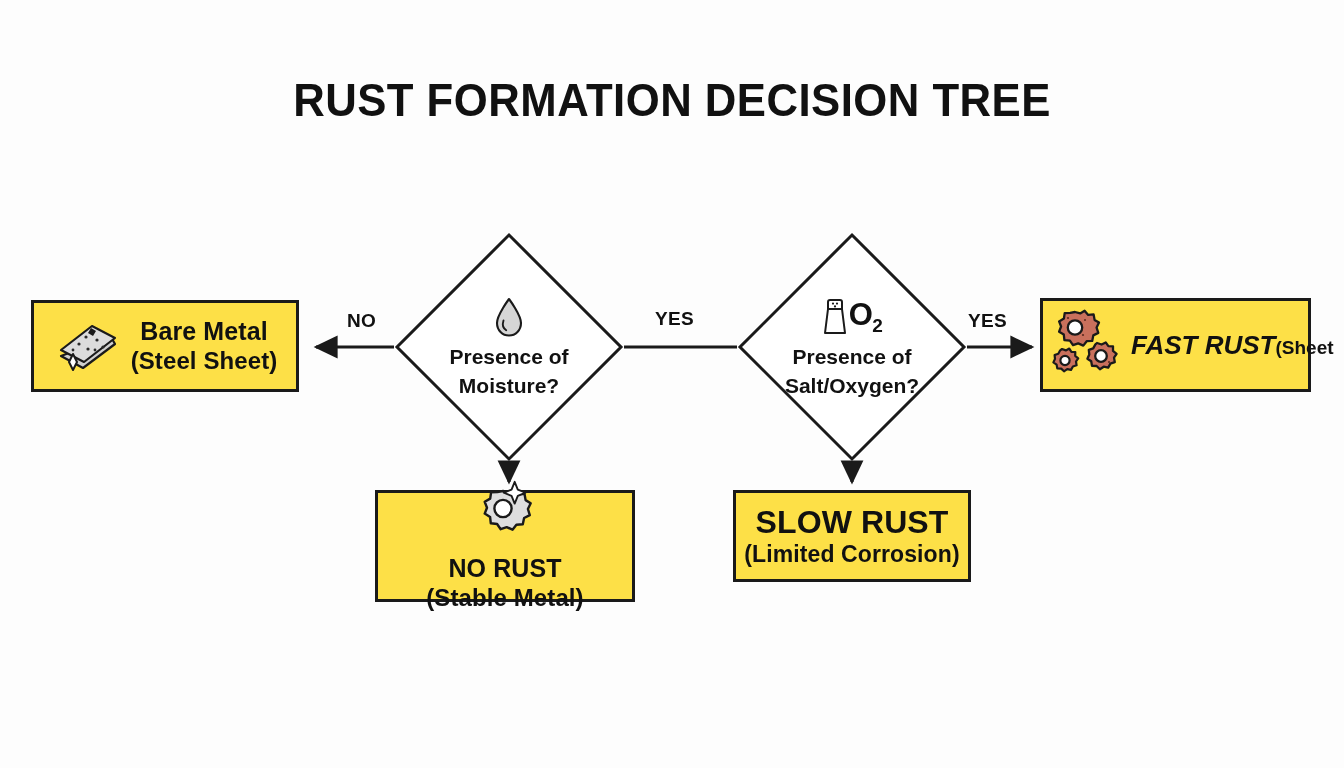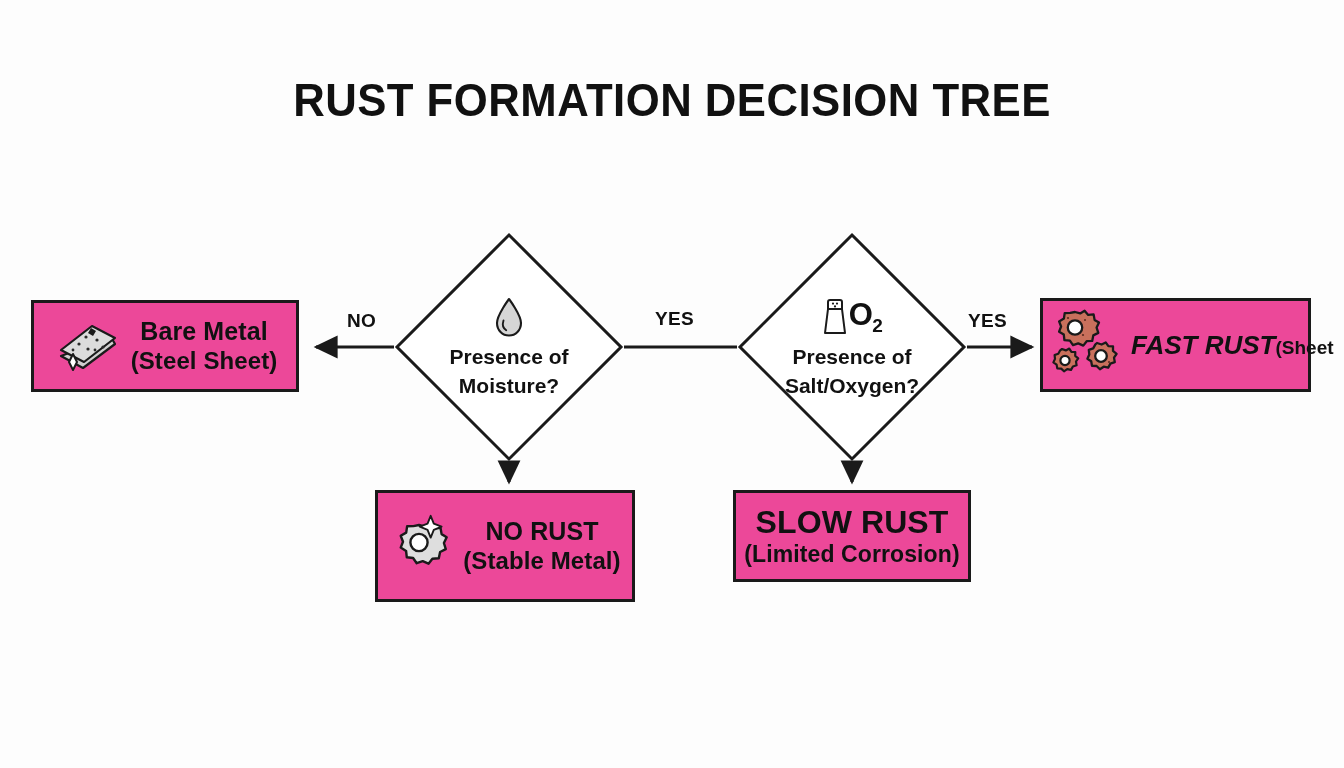--- a/index.html
+++ b/index.html
@@ -34,21 +34,21 @@
     transform: scaleX(0.93);
     transform-origin: center top;
     white-space: nowrap;
   }
 
   
   .node-box {
     position: absolute;
     box-sizing: border-box;
     border: 3px solid #1a1a1a;
-    background: #ec4899;
+    background: #fde047;
     display: flex;
     flex-direction: row;
     align-items: center;
     justify-content: center;
   }
   .box-icon {
     flex: 0 0 auto;
     display: block;
   }
   .box-text {
@@ -112,20 +112,21 @@
     font-weight: 700;
   }
 
   
   #box-norust {
     left: 375px;
     top: 490px;
     width: 260px;
     height: 112px;
     gap: 10px;
+    flex-direction: column;
   }
 
   
   #box-slowrust {
     left: 733px;
     top: 490px;
     width: 238px;
     height: 92px;
   }
   #box-slowrust .t-main { font-size: 32px; }

